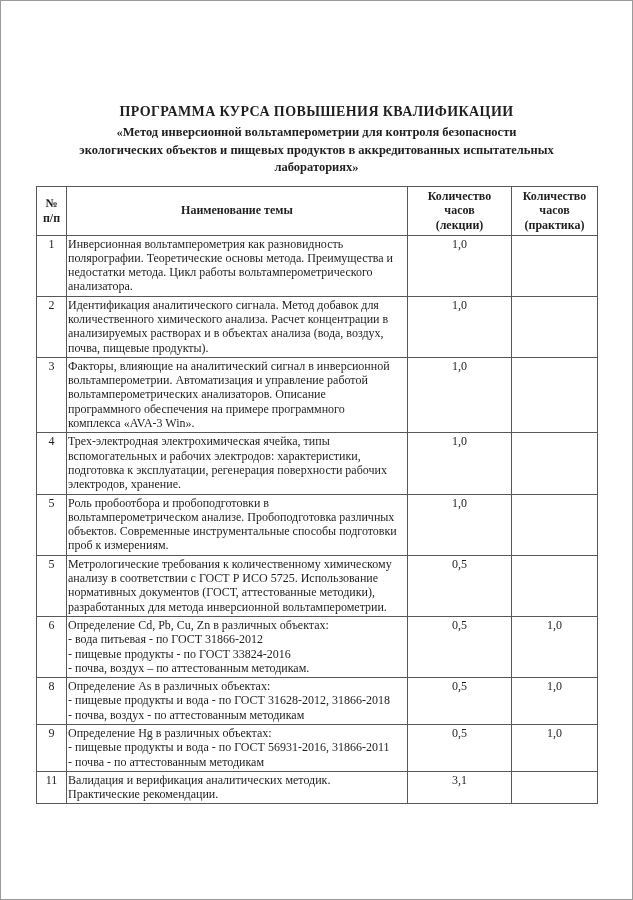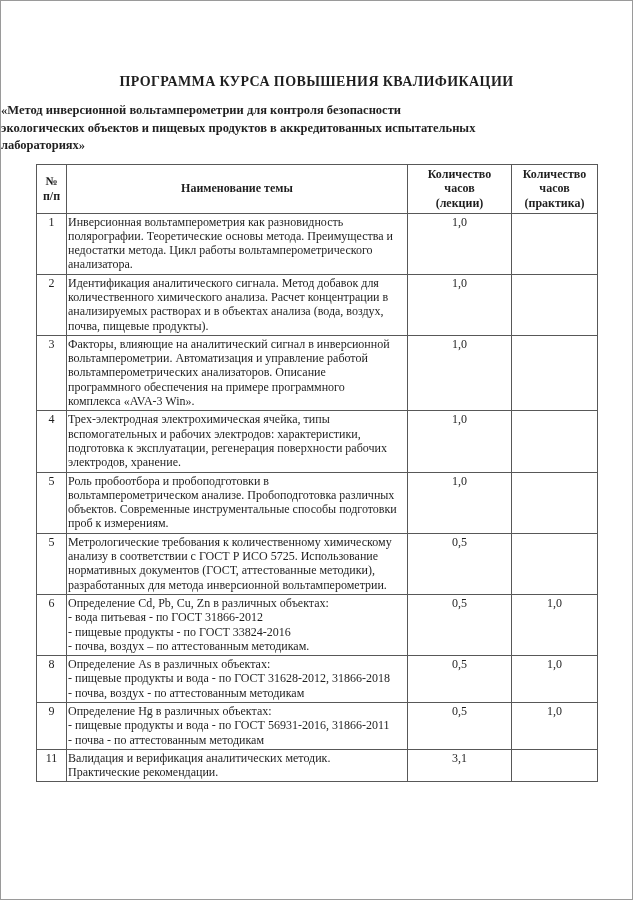--- a/index.html
+++ b/index.html
@@ -12,31 +12,31 @@
     width: 633px;
     height: 900px;
     box-sizing: border-box;
     background: #ffffff;
     border: 1px solid #9a9a9a;
     overflow: hidden;
     font-family: "Liberation Serif", "DejaVu Serif", serif;
     color: #1f1f1f;
   }
   .doc-title {
-    margin-top: 72px;
+    margin-top: 102px;
     text-align: center;
     font-size: 14px;
     font-weight: bold;
     letter-spacing: 0.4px;
     line-height: 17px;
     white-space: pre-line;
   }
   .doc-subtitle {
-    margin-top: 12px;
-    text-align: left;
+    margin-top: 4px;
+    text-align: center;
     font-size: 12.5px;
     font-weight: bold;
     line-height: 17.5px;
     white-space: pre-line;
   }
   table.course-table {
     border-collapse: collapse;
     table-layout: fixed;
     margin-left: 35px;
     margin-top: 9px;

